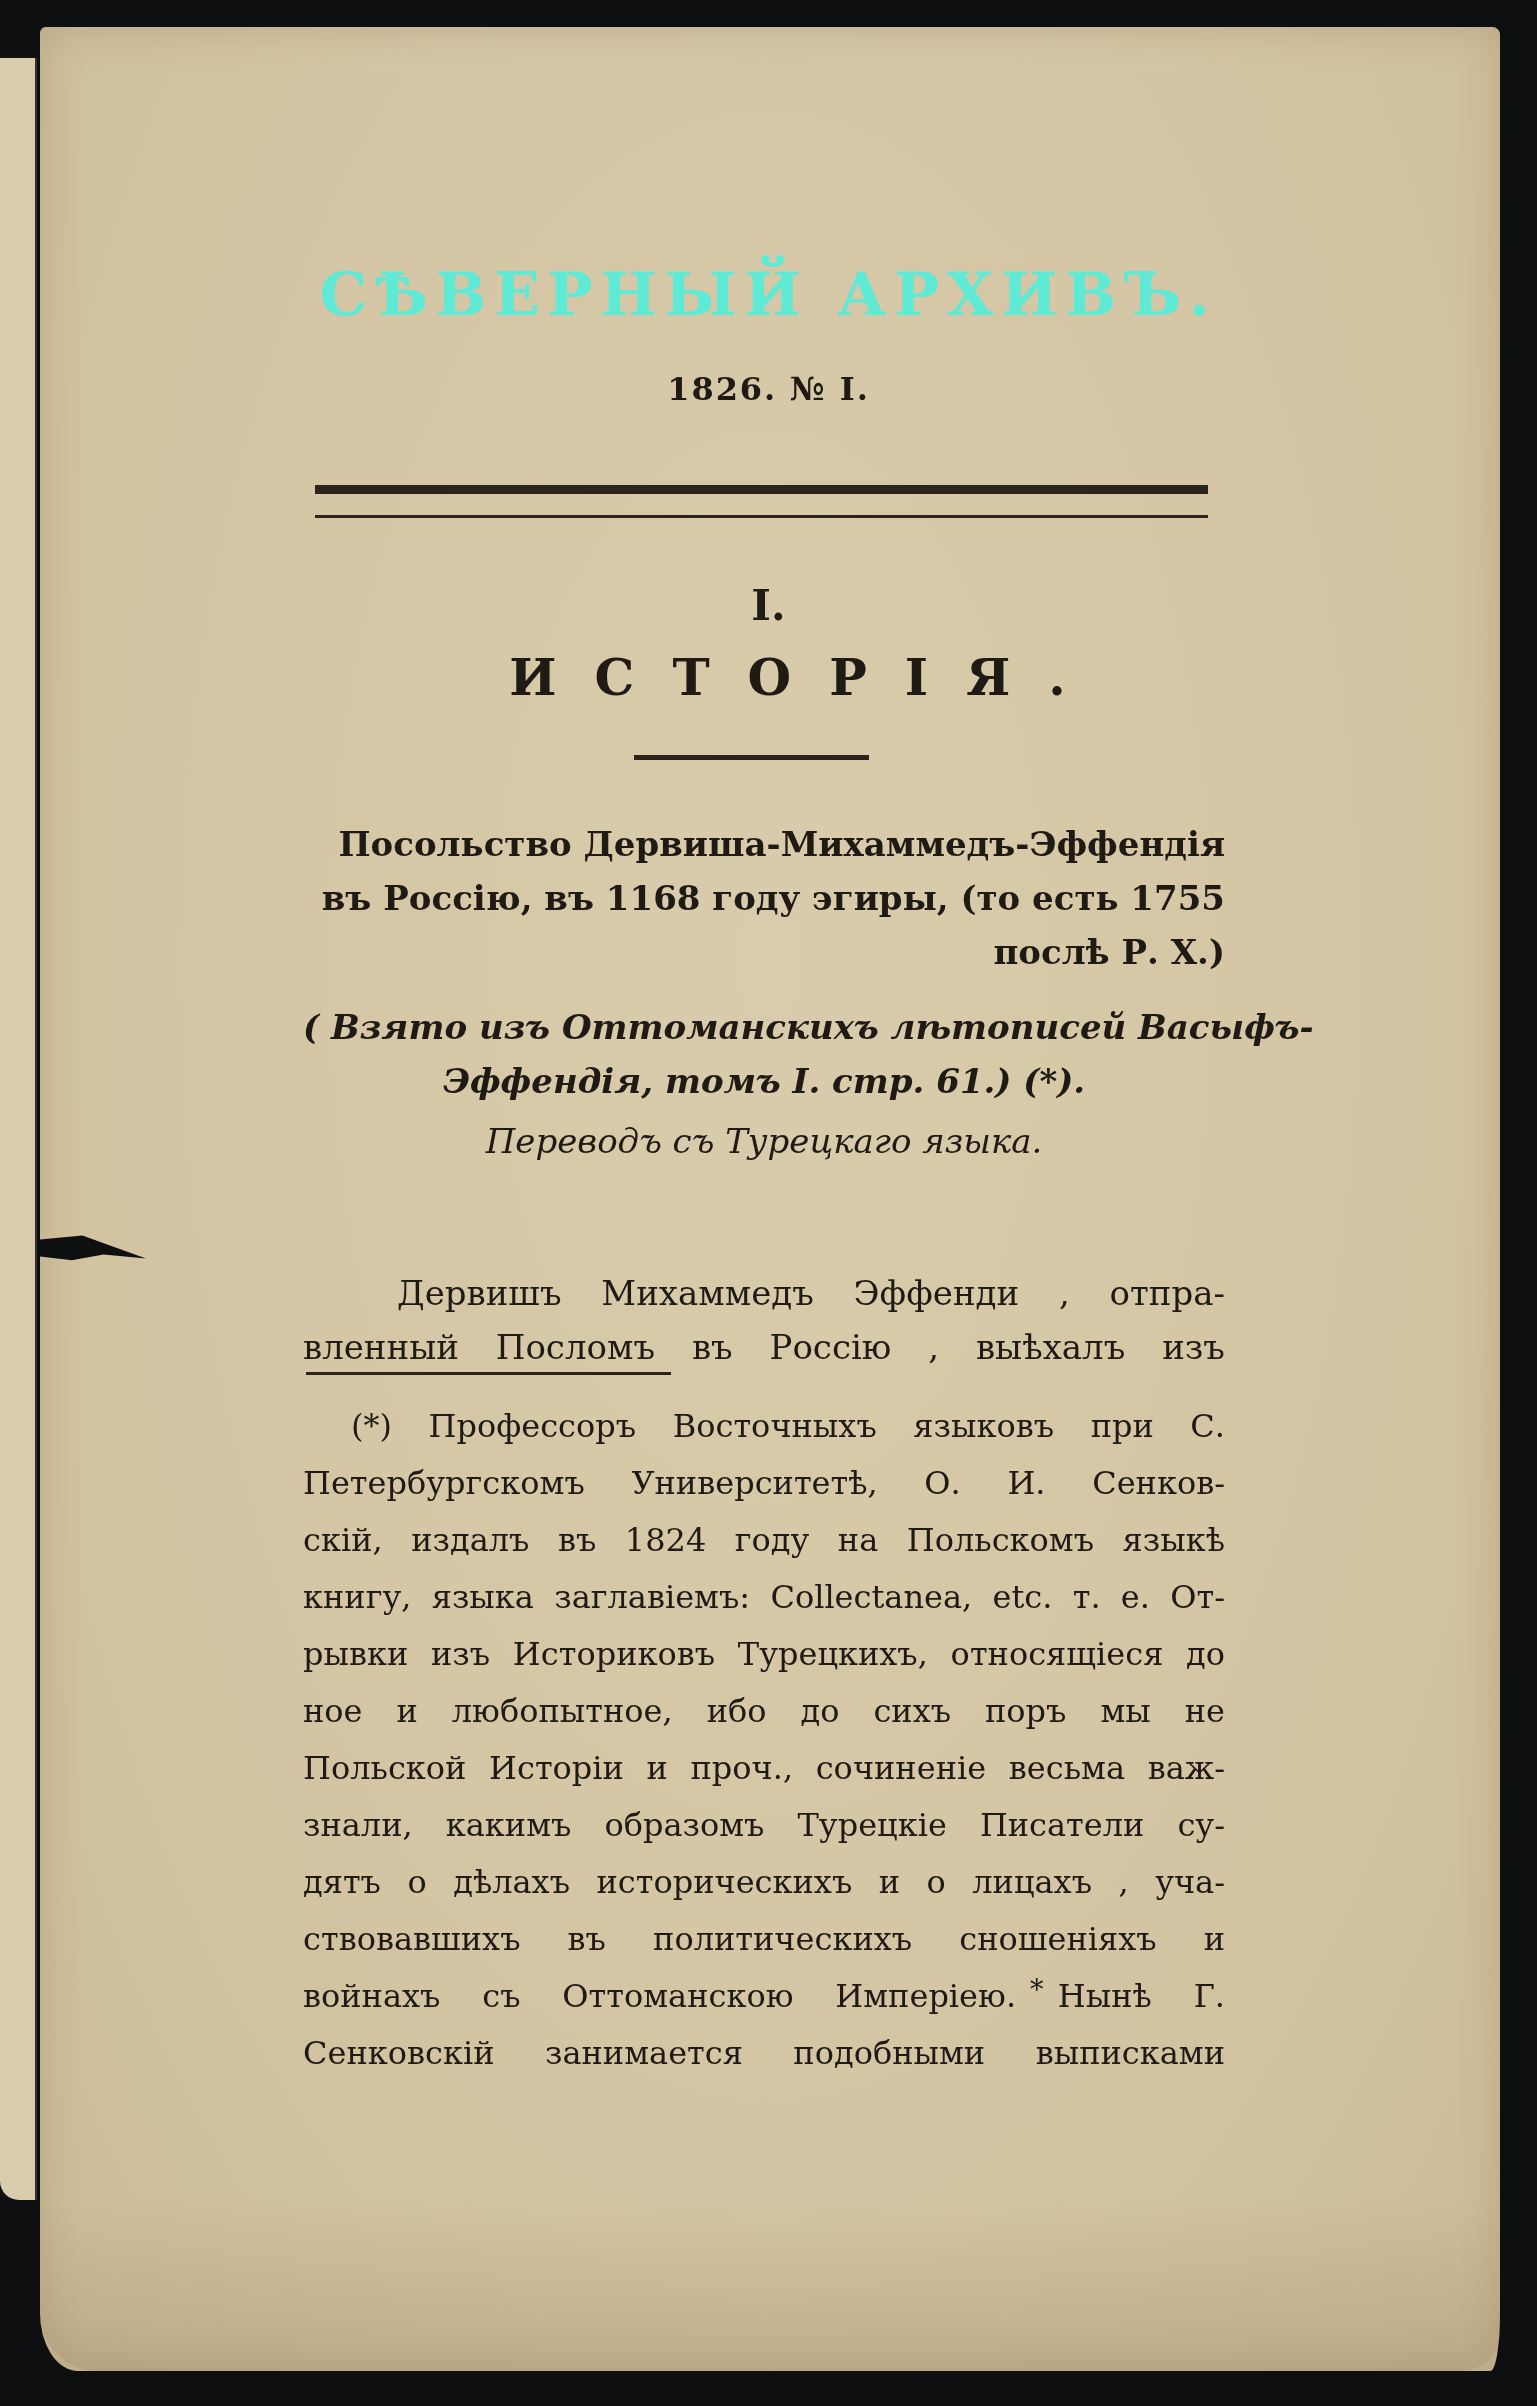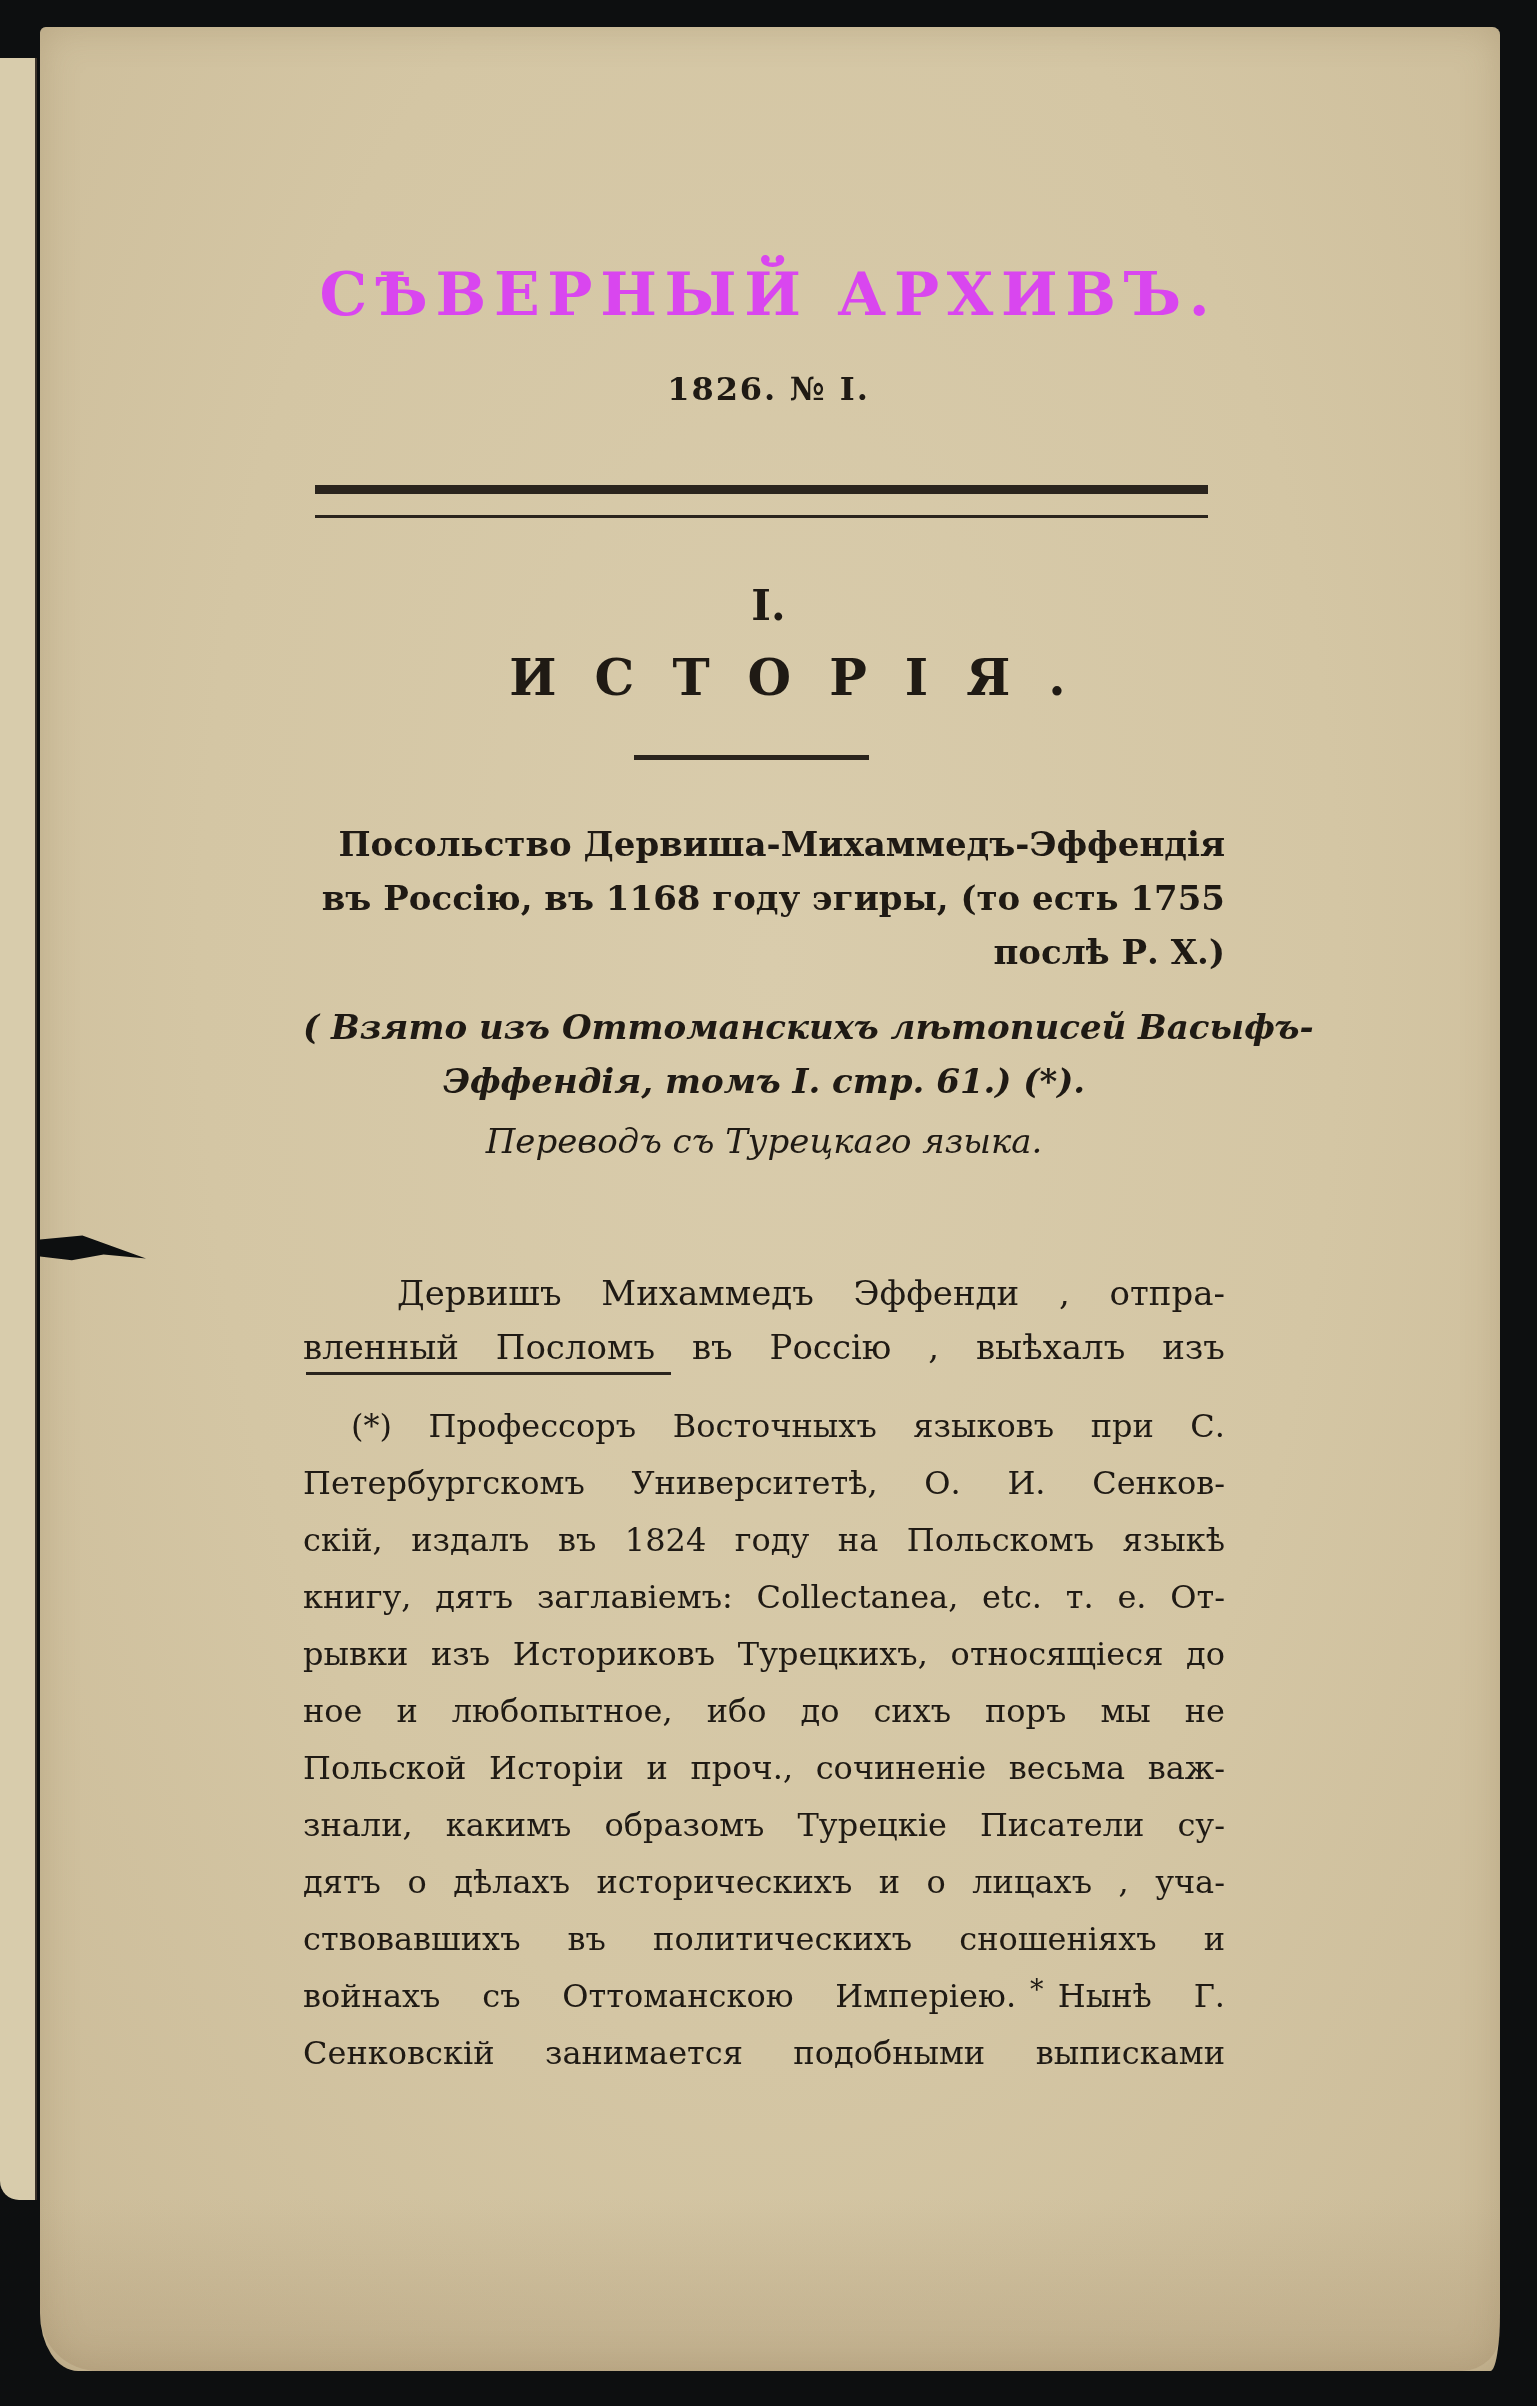--- a/index.html
+++ b/index.html
@@ -26,21 +26,21 @@
   .tear {
     position: absolute; left: 0; top: 1201px; width: 106px; height: 38px;
     background: #0d0f10;
     clip-path: polygon(0 30%, 40% 20%, 55% 35%, 100% 80%, 60% 70%, 30% 85%, 0 75%);
   }
   .content { position: absolute; left: 0; top: 0; width: 1537px; }
   .center { position: absolute; left: 0; width: 1537px; text-align: center; }
 
   .masthead {
     top: 259px; font-family: "DejaVu Serif", serif; font-weight: bold; font-size: 60px;
-    letter-spacing: 7.7px; color: #d946ef;
+    letter-spacing: 7.7px; color: #5eead4;
   }
   .issue { top: 370px; font-size: 32px; letter-spacing: 1.9px; font-weight: bold; }
   .rule-thick {
     position: absolute; left: 315px; width: 893px; top: 485px; height: 8.6px; background: #2a241d;
   }
   .rule-thin {
     position: absolute; left: 315px; width: 893px; top: 515px; height: 2.9px; background: #2a241d;
   }
   .roman { top: 581px; font-size: 42px; font-weight: bold; }
   .section-title { top: 648px; font-size: 50px; letter-spacing: 38px; font-weight: bold; padding-left: 38px; }
@@ -101,21 +101,21 @@
     <span class="line indent">Дервишъ Михаммедъ Эффенди , отпра-</span>
     <span class="line">вленный Посломъ въ Россію , выѣхалъ изъ</span>
   </div>
 
   <div class="fn-rule"></div>
 
   <div class="block footnote">
     <span class="line indent">(*) Профессоръ Восточныхъ языковъ при С.</span>
     <span class="line">Петербургскомъ Университетѣ, О. И. Сенков-</span>
     <span class="line">скій, издалъ въ 1824 году на Польскомъ языкѣ</span>
-    <span class="line">книгу, дятъ заглавіемъ: Collectanea, etc. т. е. От-</span>
+    <span class="line">книгу, языка заглавіемъ: Collectanea, etc. т. е. От-</span>
     <span class="line">рывки изъ Историковъ Турецкихъ, относящіеся до</span>
     <span class="line">ное и любопытное, ибо до сихъ поръ мы не</span>
     <span class="line">Польской Исторіи и проч., сочиненіе весьма важ-</span>
     <span class="line">знали, какимъ образомъ Турецкіе Писатели су-</span>
     <span class="line">дятъ о дѣлахъ историческихъ и о лицахъ , уча-</span>
     <span class="line">ствовавшихъ въ политическихъ сношеніяхъ и</span>
     <span class="line">войнахъ съ Оттоманскою Имперіею. Нынѣ Г.</span>
     <span class="line last">Сенковскій занимается подобными выписками</span>
   </div>
 

